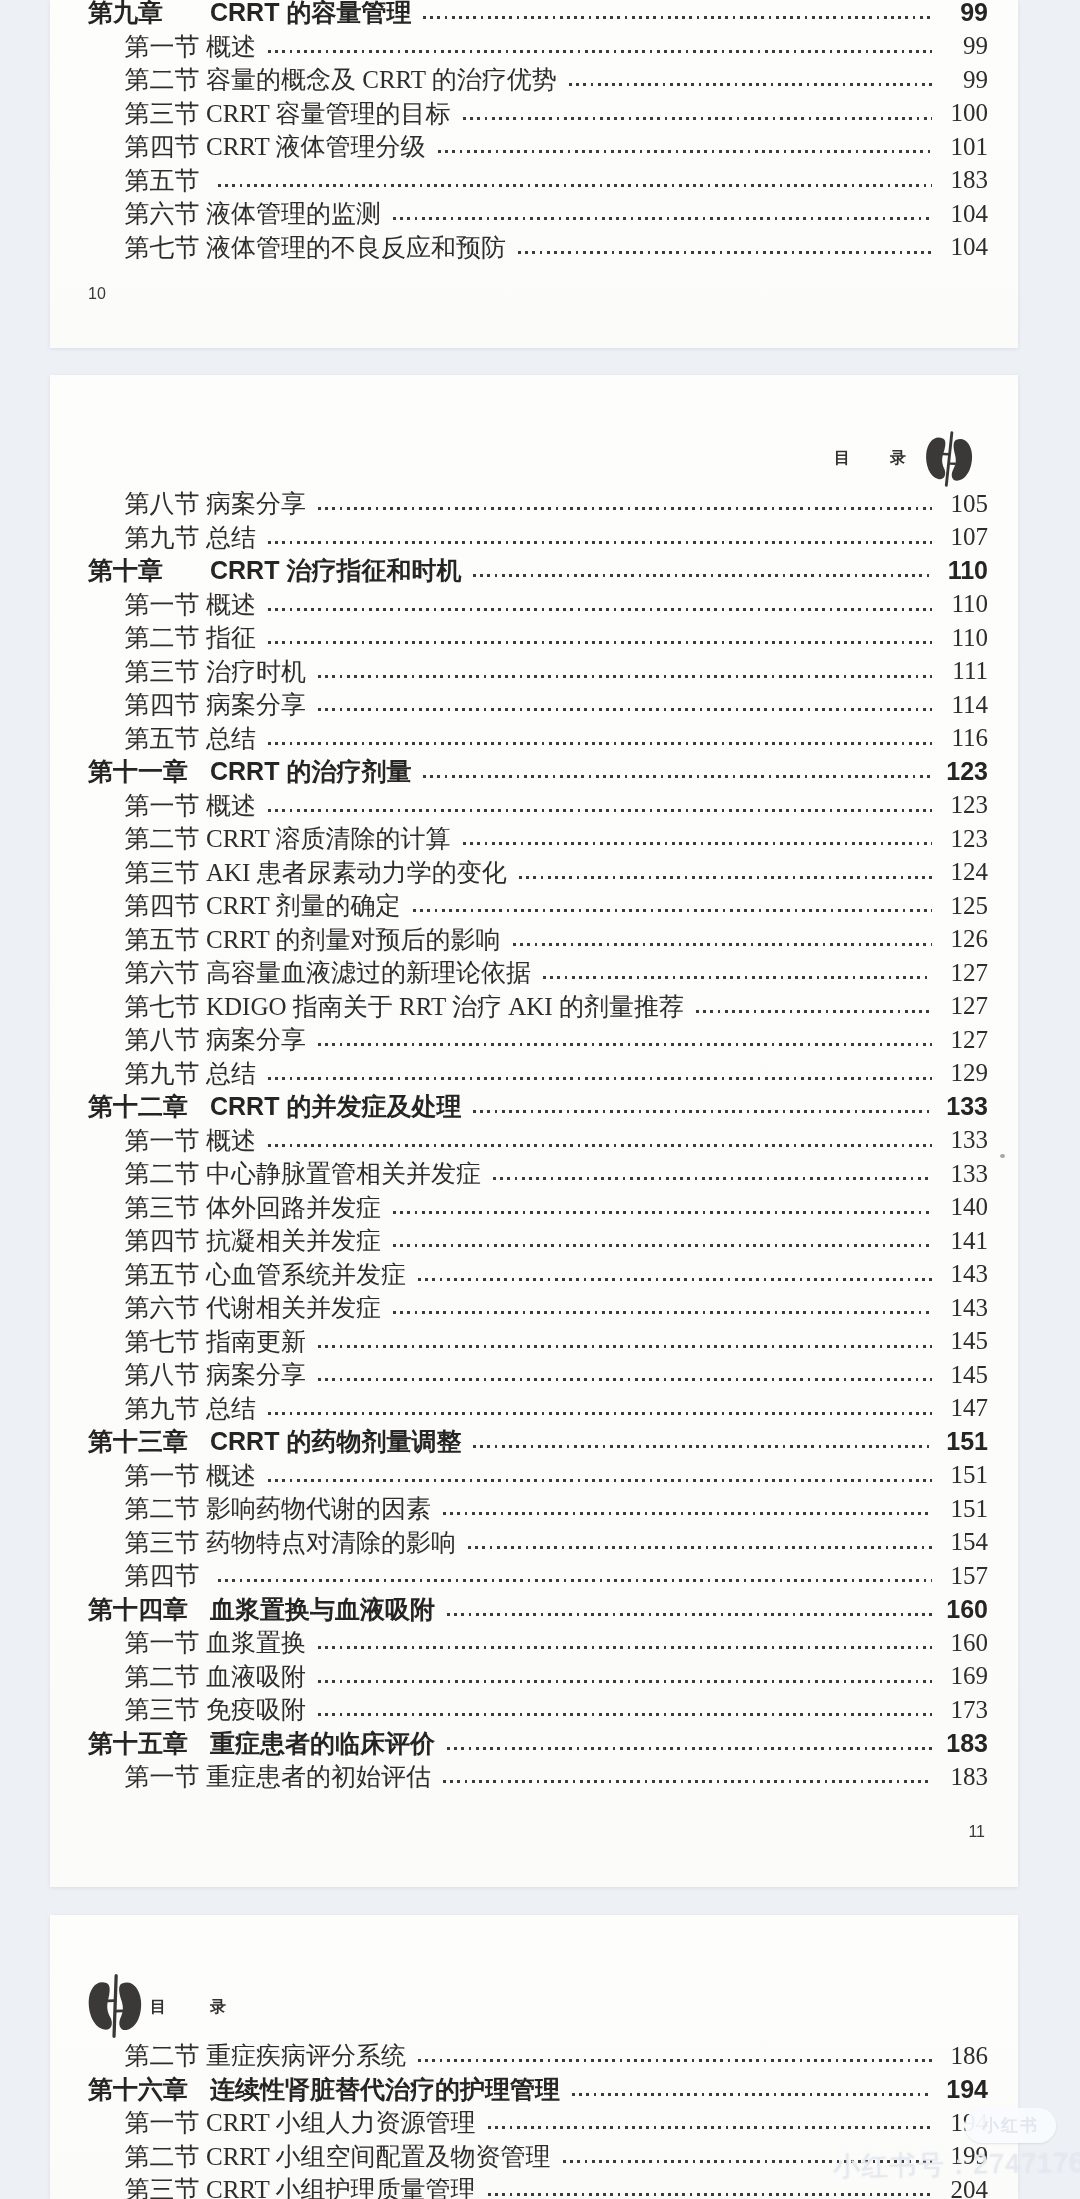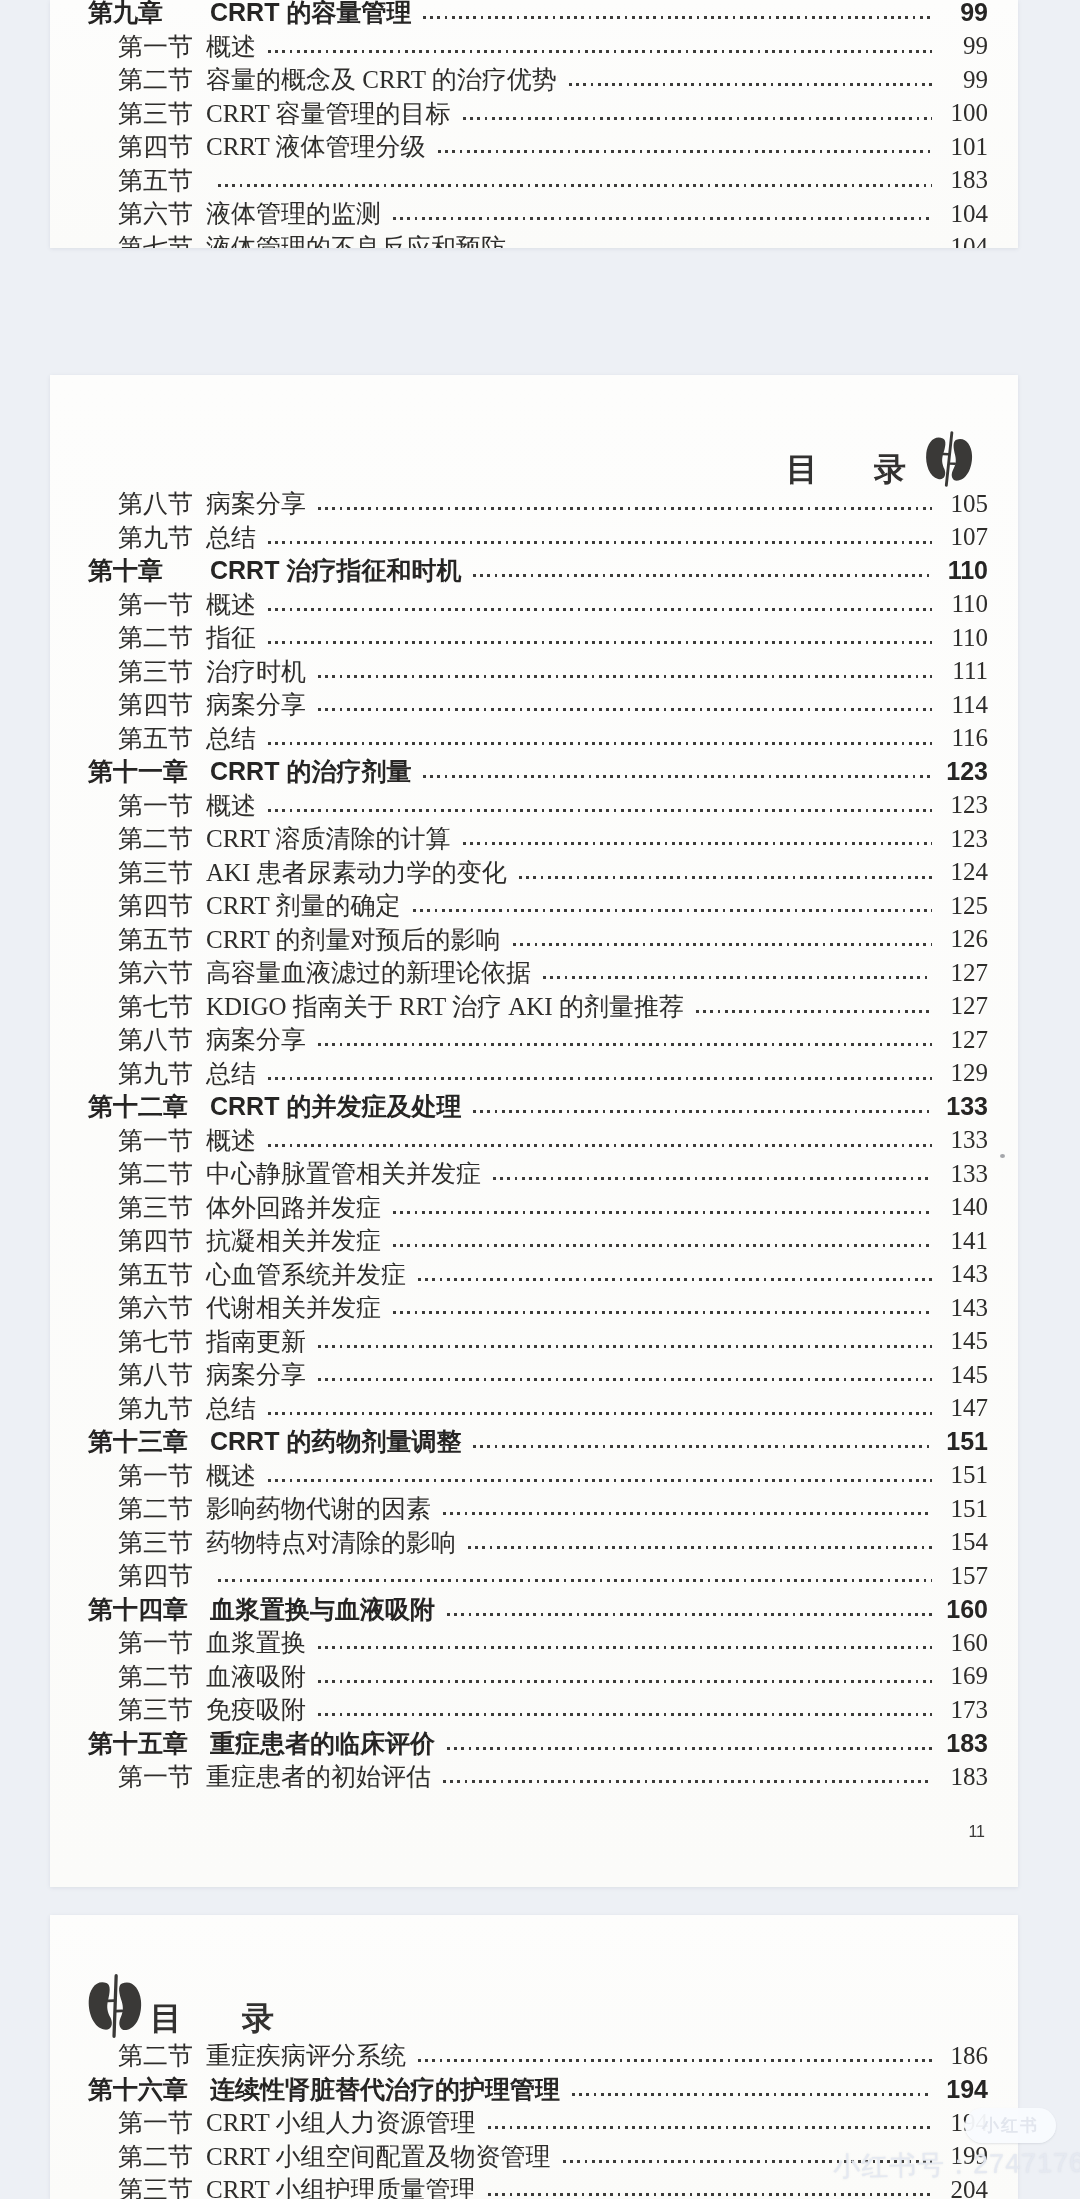--- a/index.html
+++ b/index.html
@@ -8,21 +8,21 @@
     background:#edf0f5;
     font-family:"Liberation Serif","DejaVu Serif",serif;
     color:#2e2d2b;
   }
   .page {
     position:absolute; left:50px; width:968px;
     background:linear-gradient(180deg,#fdfdfc 0%,#fbfbf9 100%);
     box-shadow:0 1px 4px rgba(90,100,120,0.12);
     overflow:hidden;
   }
-  #page1 { top:0;     height:248px;  }
+  #page1 { top:0;     height:348px;  }
   #page2 { top:375px; height:1512px; }
   #page3 { top:1915px;height:284px;  }
 
   .rows { position:absolute; left:0; right:0; }
   #page1 .rows { top:-4px;  }
   #page2 .rows { top:112px; }
   #page3 .rows { top:124px; }
 
   .row {
     display:flex; align-items:center;
@@ -30,33 +30,33 @@
     padding-right:30px; white-space:nowrap;
   }
   .row.chapter {
     font-family:"Liberation Sans","DejaVu Sans",sans-serif;
     font-weight:700; padding-left:38px;
     color:#262524;
   }
   .row.section { padding-left:68px; }
   .lbl { flex:0 0 auto; }
   .chapter .lbl { width:122px; }
-  .section .lbl { width:88px; }
+  .section .lbl { width:88px;text-align:center; }
   .ttl { flex:0 0 auto; }
   .leader {
     flex:1 1 auto; height:3px; margin:0 8px 0 12px;
     transform:translateY(5px);
     background:repeating-linear-gradient(90deg,#3d3c3a 0 2.8px,transparent 2.8px 7.2px);
     min-width:14px;
   }
   .pg { flex:0 0 auto; min-width:48px; text-align:right; }
 
   
   .runhead {
-    position:absolute; font-size:32px; font-weight:700;
+    position:absolute; font-size:16px; font-weight:700;
     font-family:"Liberation Sans","DejaVu Sans",sans-serif;
     letter-spacing:12px; color:#333231;
   }
   #page2 .runhead { top:73px; right:100px; }
   #page3 .runhead { top:82px; left:100px; letter-spacing:14px; }
   .logo { position:absolute; }
   #page2 .logo { top:56px;  right:42px; width:54px; height:56px; transform:rotate(2deg); }
   #page3 .logo { top:58px;  left:36px;  width:58px; height:66px; transform:rotate(-2deg); }
 
   .folio {

